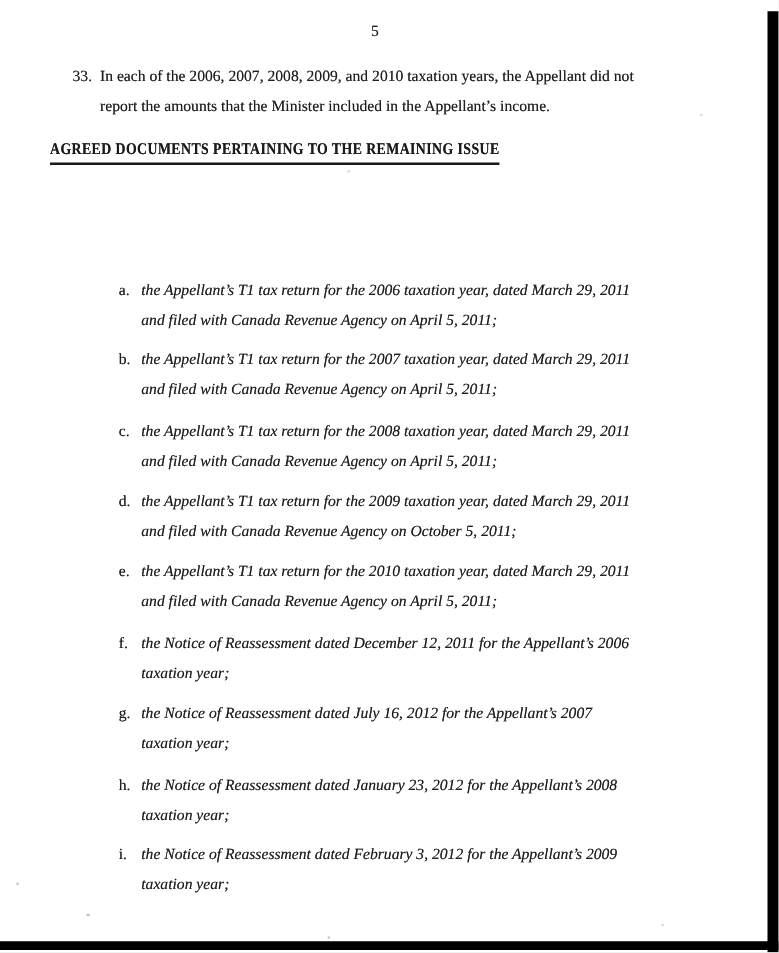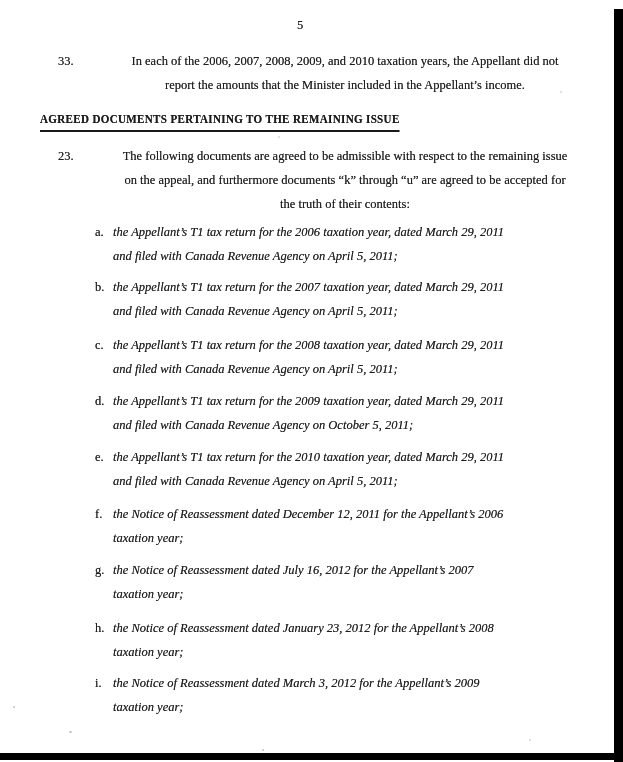--- a/index.html
+++ b/index.html
@@ -30,21 +30,20 @@
     display: flex;
     align-items: flex-start;
   }
   .para .pnum {
     flex: 0 0 22px;
     white-space: nowrap;
   }
   .para .ptext {
     width: 530px;
     white-space: pre-line;
-    text-align: center;
   }
   .p22 { left: 58px; top: 49px; }
   .p23 { left: 58px; top: 144px; }
   .heading {
     position: absolute;
     left: 40px;
     top: 109px;
     display: inline-block;
     font-size: 13px;
     font-weight: bold;
@@ -108,26 +107,20 @@
   <div class="page-number ink">5</div>
 
   <div class="para p22 ink">
     <span class="pnum">33.</span>
     <div class="ptext">In each of the 2006, 2007, 2008, 2009, and 2010 taxation years, the Appellant did not
 report the amounts that the Minister included in the Appellant’s income.</div>
   </div>
 
   <div class="heading">AGREED DOCUMENTS PERTAINING TO THE REMAINING ISSUE</div>
 
-  <div class="para p23 ink">
-    <span class="pnum">23.</span>
-    <div class="ptext">The following documents are agreed to be admissible with respect to the remaining issue
-on the appeal, and furthermore documents “k” through “u” are agreed to be accepted for
-the truth of their contents:</div>
-  </div>
 
   <div class="item it-a ink">
     <span class="iletter">a.</span>
     <div class="itext">the Appellant’s T1 tax return for the 2006 taxation year, dated March 29, 2011
 and filed with Canada Revenue Agency on April 5, 2011;</div>
   </div>
 
   <div class="item it-b ink">
     <span class="iletter">b.</span>
     <div class="itext">the Appellant’s T1 tax return for the 2007 taxation year, dated March 29, 2011
@@ -165,21 +158,21 @@
   </div>
 
   <div class="item it-h ink">
     <span class="iletter">h.</span>
     <div class="itext">the Notice of Reassessment dated January 23, 2012 for the Appellant’s 2008
 taxation year;</div>
   </div>
 
   <div class="item it-i ink">
     <span class="iletter">i.</span>
-    <div class="itext">the Notice of Reassessment dated March 3, 2012 for the Appellant’s 2009
+    <div class="itext">the Notice of Reassessment dated February 3, 2012 for the Appellant’s 2009
 taxation year;</div>
   </div>
 
   <div class="speck sp1"></div>
   <div class="speck sp2"></div>
   <div class="speck sp3"></div>
   <div class="speck sp4"></div>
   <div class="speck sp5"></div>
   <div class="speck sp6"></div>
 

